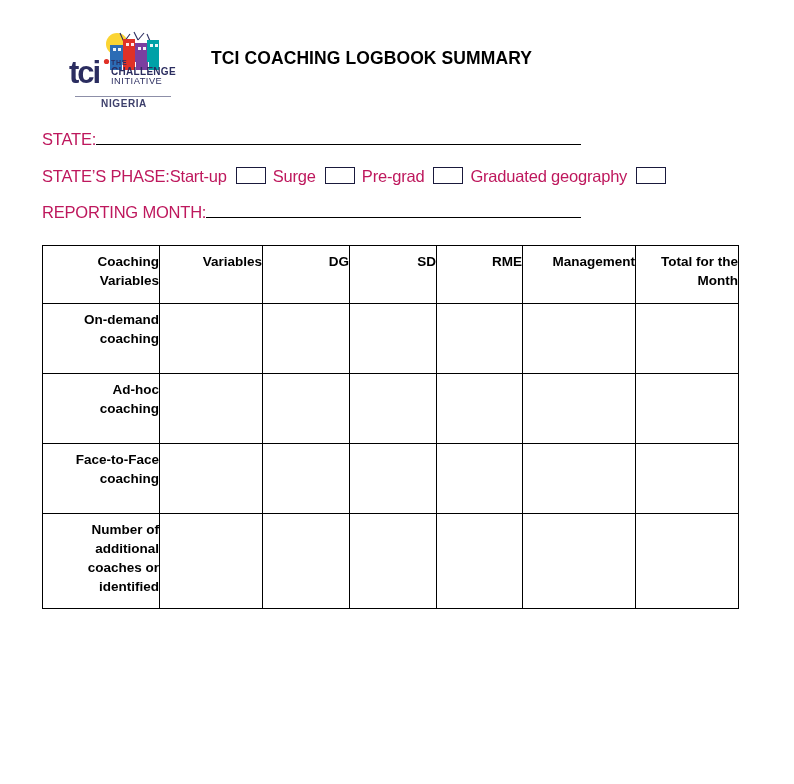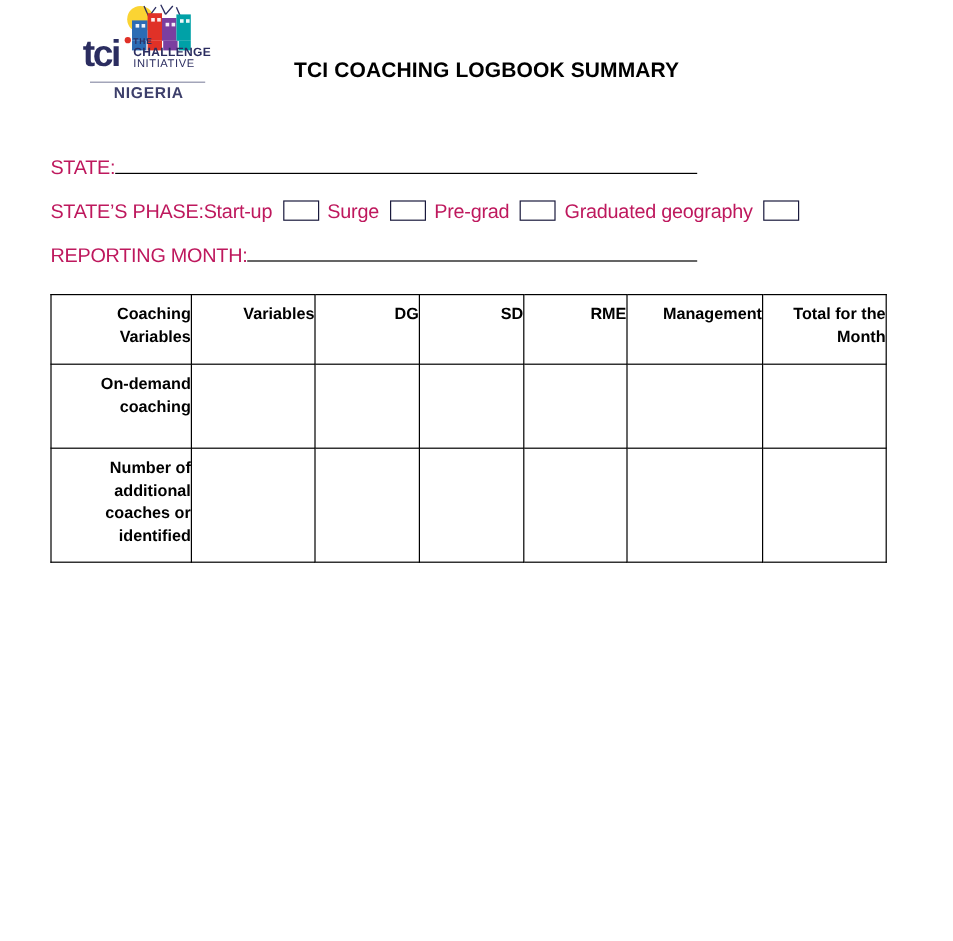--- a/index.html
+++ b/index.html
@@ -20,21 +20,21 @@
   .header {
     position: absolute;
     left: 0; top: 0;
     width: 794px;
     height: 110px;
   }
 
   .logo-block {
     position: absolute;
     left: 68px;
-    top: 0;
+    top: 28px;
     width: 112px;
     height: 82px;
   }
 
   .logo-art {
     position: absolute;
     left: 0; top: 0;
     width: 112px;
     height: 58px;
   }
@@ -47,37 +47,36 @@
     height: 1px;
     background: #8d8fa8;
   }
 
   .logo-country {
     position: absolute;
     left: 0;
     top: 70px;
     width: 112px;
     text-align: center;
-    font-size: 13px;
+    font-size: 10px;
     letter-spacing: 0.6px;
     font-weight: bold;
     color: #3d3f6b;
     font-family: "Liberation Sans", sans-serif;
   }
 
   .doc-title {
     position: absolute;
     left: 211px;
     top: 48px;
     font-size: 17.5px;
     font-weight: bold;
     letter-spacing: 0.1px;
     white-space: nowrap;
     font-family: "Liberation Sans", sans-serif;
-    margin-left: 34px;
   }
 
   
   .form-area {
     position: absolute;
     left: 0;
     top: 130px;
     width: 794px;
   }
 
@@ -254,20 +253,38 @@
   <tbody>
     <tr class="body-row">
       <td class="rowlabel">On-demand coaching</td>
       <td class="datacell"></td>
       <td class="datacell"></td>
       <td class="datacell"></td>
       <td class="datacell"></td>
       <td class="datacell"></td>
       <td class="datacell"></td>
     </tr>
+    <tr class="body-row">
+      <td class="rowlabel">Ad-hoc coaching</td>
+      <td class="datacell"></td>
+      <td class="datacell"></td>
+      <td class="datacell"></td>
+      <td class="datacell"></td>
+      <td class="datacell"></td>
+      <td class="datacell"></td>
+    </tr>
+    <tr class="body-row">
+      <td class="rowlabel">Face-to-Face coaching</td>
+      <td class="datacell"></td>
+      <td class="datacell"></td>
+      <td class="datacell"></td>
+      <td class="datacell"></td>
+      <td class="datacell"></td>
+      <td class="datacell"></td>
+    </tr>
     <tr class="body-row tall">
       <td class="rowlabel">Number of additional coaches or identified</td>
       <td class="datacell"></td>
       <td class="datacell"></td>
       <td class="datacell"></td>
       <td class="datacell"></td>
       <td class="datacell"></td>
       <td class="datacell"></td>
     </tr>
   </tbody>

